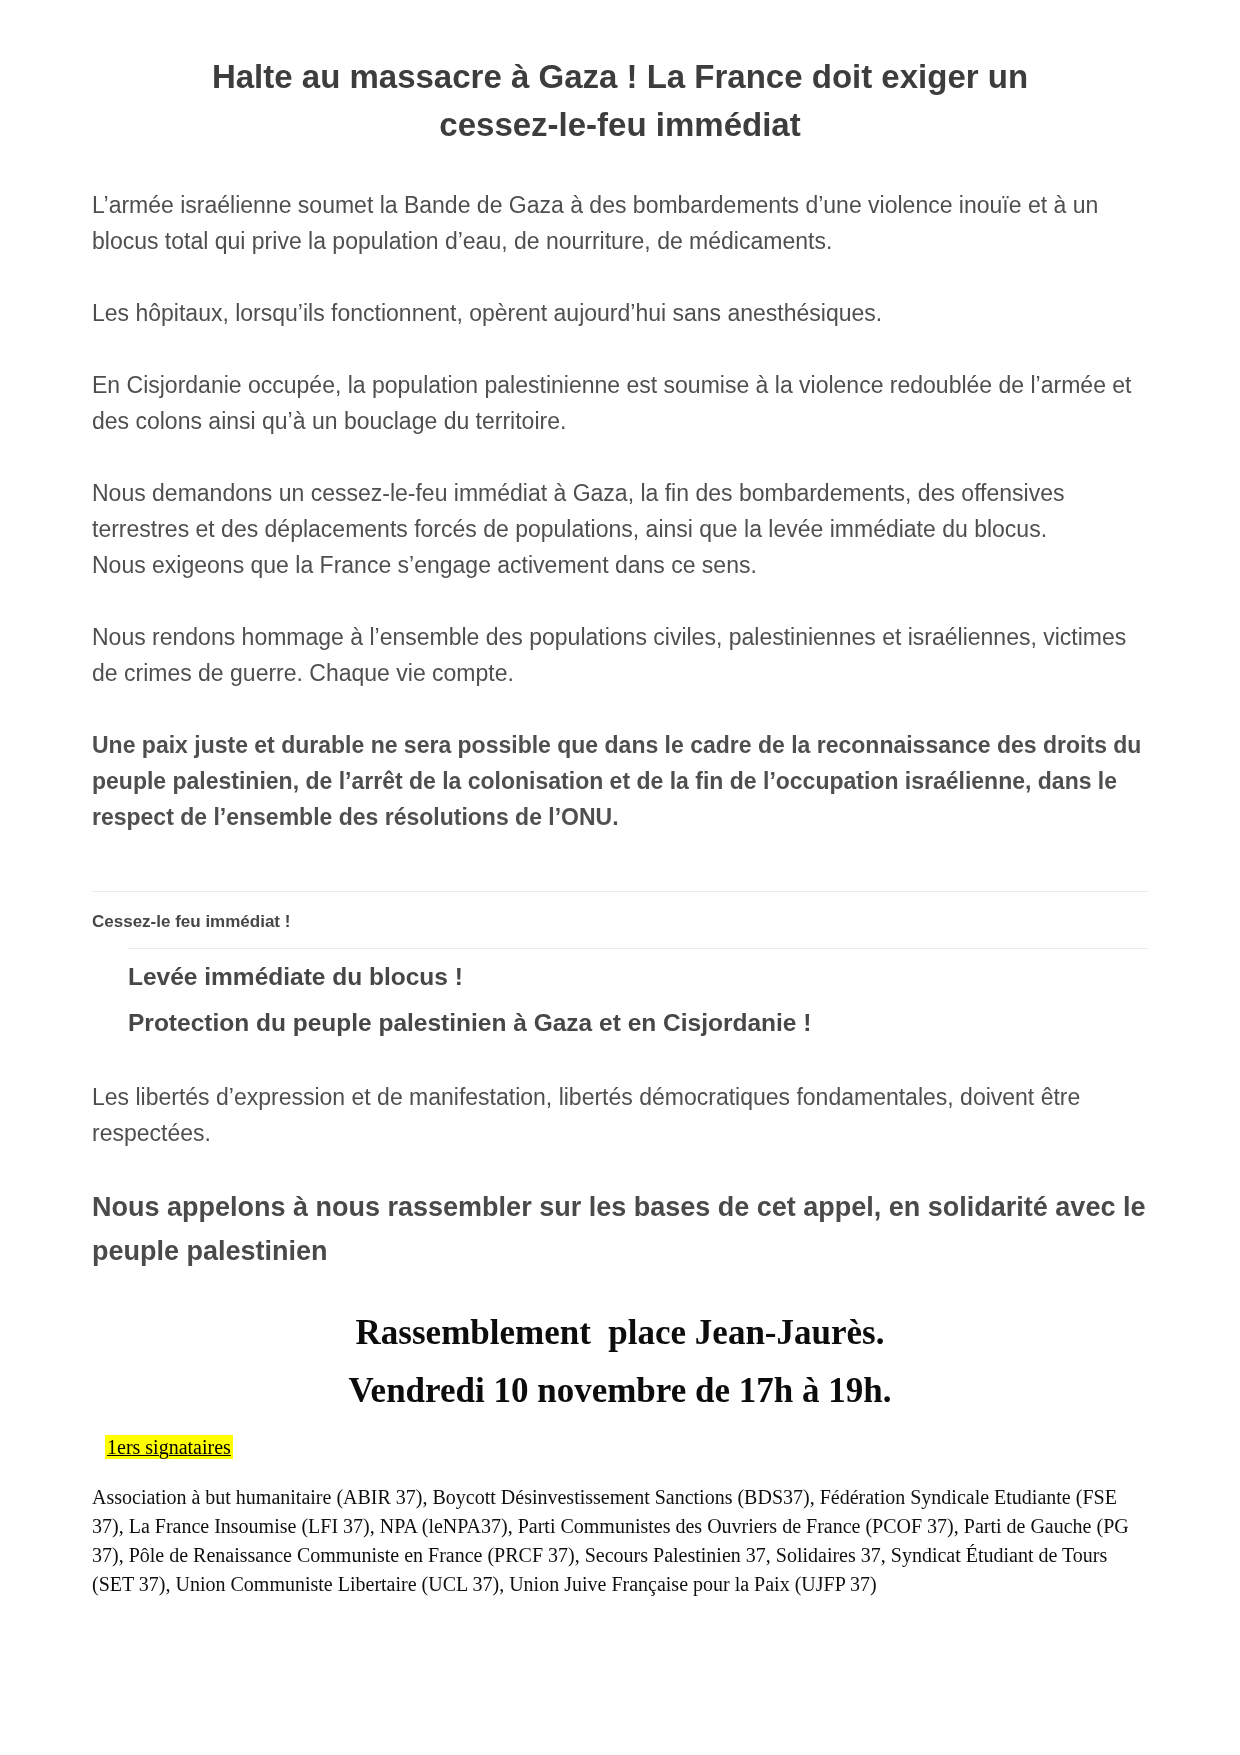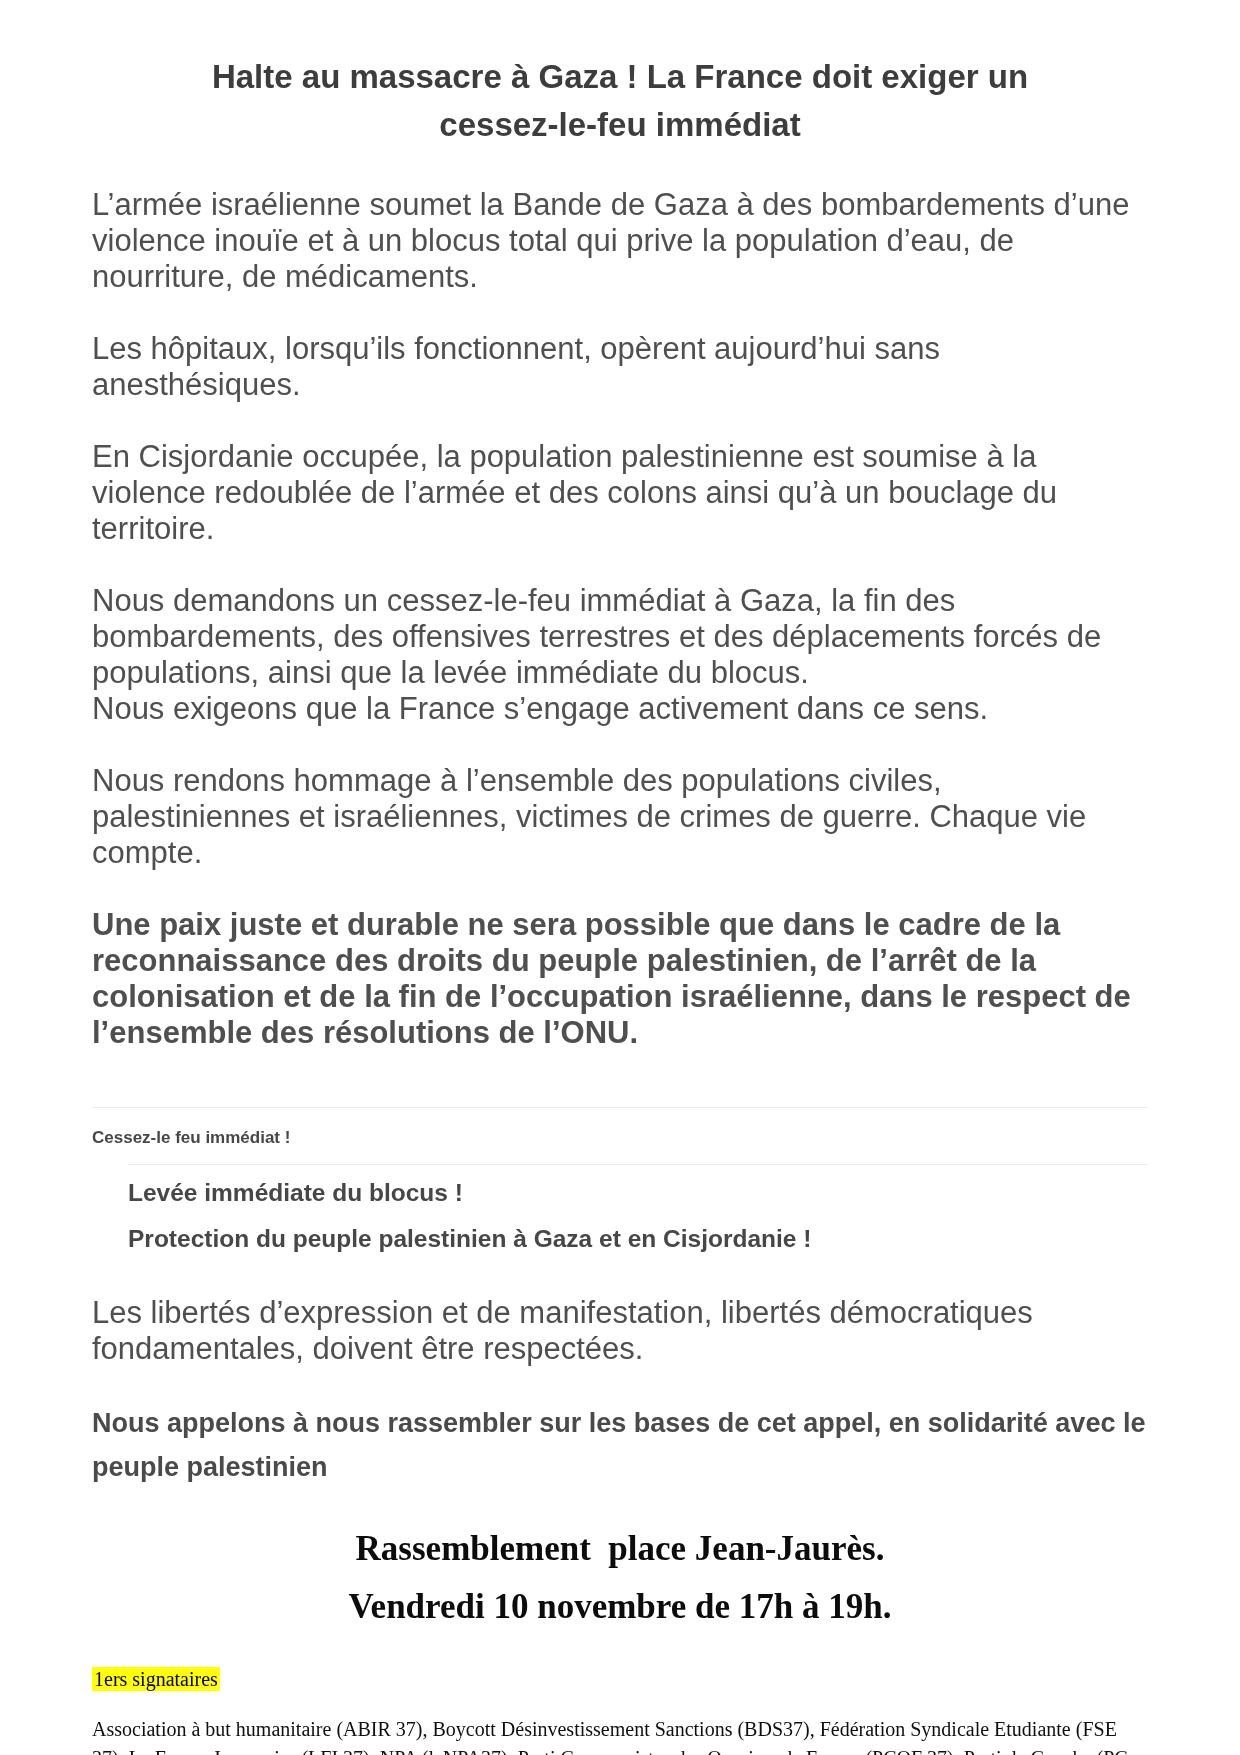--- a/index.html
+++ b/index.html
@@ -22,21 +22,21 @@
   }
   .doc-title {
     font-size: 33px;
     line-height: 48px;
     font-weight: bold;
     text-align: center;
     color: #3d3d3d;
     margin: 0 0 38px 0;
   }
   p.body-par {
-    font-size: 31px;
+    font-size: 23px;
     line-height: 36px;
     color: #4f4f4f;
     margin: 0 0 36px 0;
   }
   p.body-par.before-rule { margin-bottom: 56px; font-weight: bold; }
   .rule {
     border: none;
     border-top: 1px solid #ebebeb;
     height: 0;
     margin: 0 0 12px 0;
@@ -70,24 +70,25 @@
   .rally-line {
     font-family: "Liberation Serif", serif;
     font-size: 35px;
     line-height: 48px;
     font-weight: bold;
     color: #0c0c0c;
     text-align: center;
     margin: 0 0 10px 0;
     white-space: pre-wrap;
   }
-  .rally-line.second { margin-bottom: 34px; }
+  .rally-line.second { margin-bottom: 18px; }
   .sign-label-wrap {
-    margin: 0 0 22px 0;
+    margin: 0 0 22px 13px;
     font-size: 0;
+    text-decoration: underline;
   }
   .sign-label {
     display: inline;
     font-family: "Liberation Serif", serif;
     font-size: 20px;
     line-height: 28px;
     color: #000000;
     background: #ffff00;
     padding: 1px 2px;
   }

